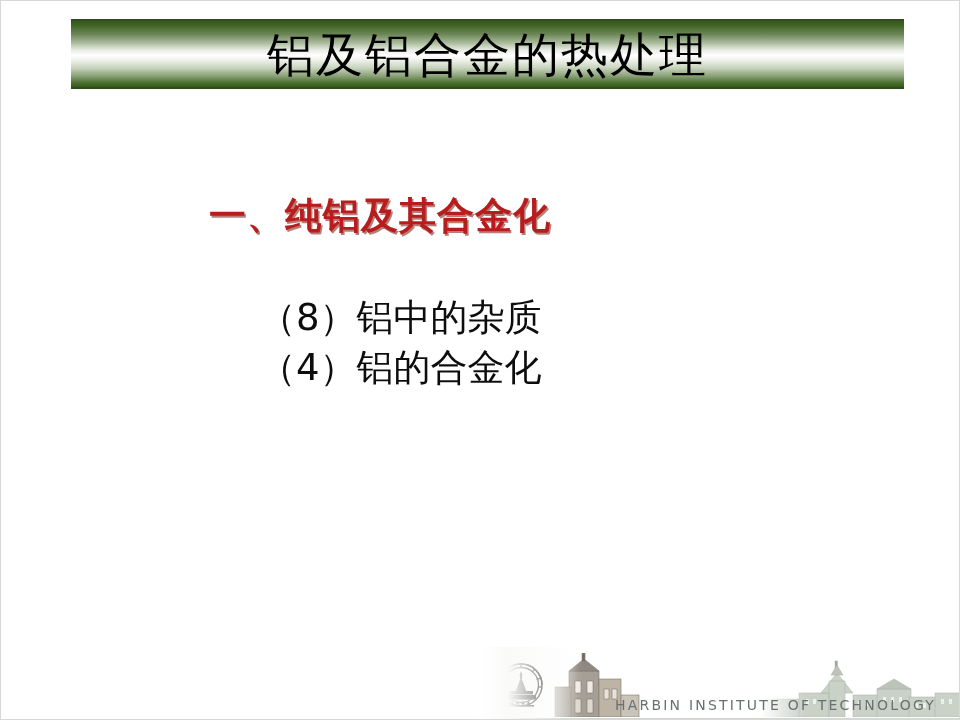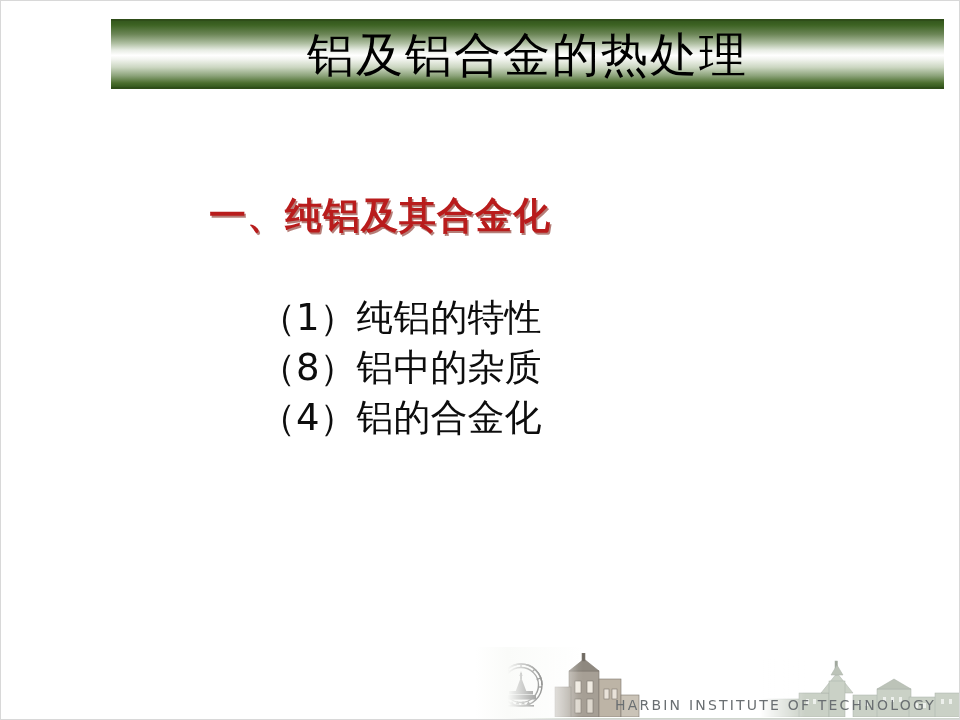--- a/index.html
+++ b/index.html
@@ -39,21 +39,20 @@
         #e7ecE3 44%,
         #ffffff 52%,
         #f2f4ef 58%,
         #ccd7c2 70%,
         #8ca37a 83%,
         #4b6e2e 94%,
         #35591e 100%);
     border-top: 2px solid #2f4d19;
     border-bottom: 2px solid #2f4d19;
     box-sizing: border-box;
-    margin-left: 40px;
   }
   .title-banner .title-text {
     position: absolute;
     left: 0;
     right: 0;
     top: 50%;
     transform: translateY(-50%);
     text-align: center;
     color: #000000;
     font-size: 47px;
@@ -180,21 +179,20 @@
 
 <div class="slide">
 
   <div class="title-banner">
     <div class="title-text">铝及铝合金的热处理</div>
   </div>
 
   <div class="section-heading">一、纯铝及其合金化</div>
 
   <ul class="bullet-list">
-    <li>（1）纯铝的特性</li>
     <li>（8）铝中的杂质</li>
     <li>（4）铝的合金化</li>
   </ul>
 
   <div class="footer">
 
     <svg class="tower-photo" viewBox="0 0 130 64" preserveAspectRatio="none">
       <defs>
         <linearGradient id="towerFade" x1="0" y1="0" x2="1" y2="0">
           <stop offset="0%" stop-color="#ffffff" stop-opacity="1"></stop>

